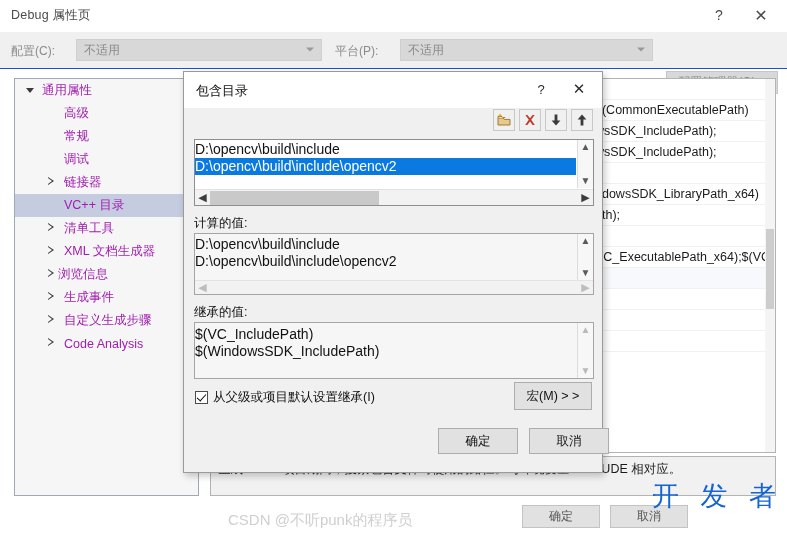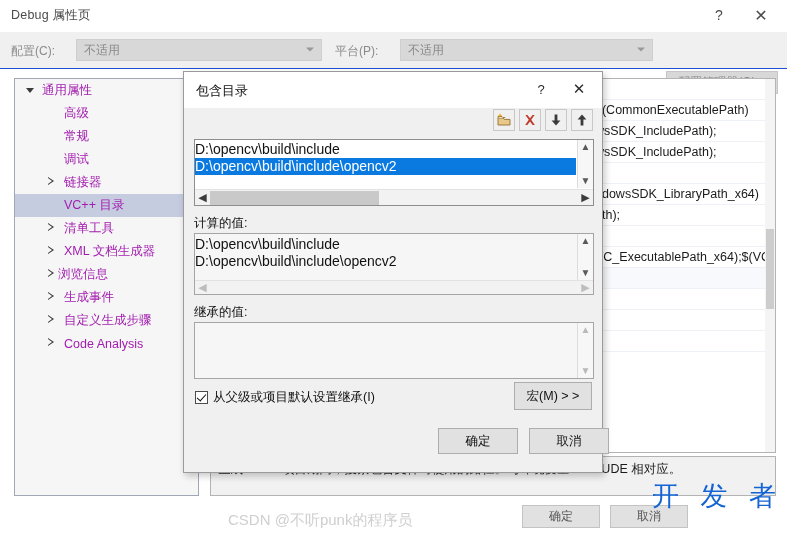--- a/index.html
+++ b/index.html
@@ -420,20 +420,24 @@
       </div>
       <div class="hsb" style="height:14px;">
         <span class="arr dim">◀</span>
         <span class="track"></span>
         <span class="arr dim">▶</span>
       </div>
     </div>
 
     <div class="sec-label" style="left:10px; top:232px;">继承的值:</div>
     <div class="listbox calc" style="left:10px; top:250px; width:400px; height:57px;">
+      <div id="inhlist" style="position:absolute; left:0; top:3px; right:17px;">
+          <div class="li">$(VC_IncludePath)</div>
+          <div class="li">$(WindowsSDK_IncludePath)</div>
+        </div>
       <div class="vsb">
         <span class="chev dim">▲</span>
         <span class="chev dim">▼</span>
       </div>
     </div>
 
     <div class="cb-row">
       <span class="cb-box"></span>
       <span>从父级或项目默认设置继承(I)</span>
     </div>

